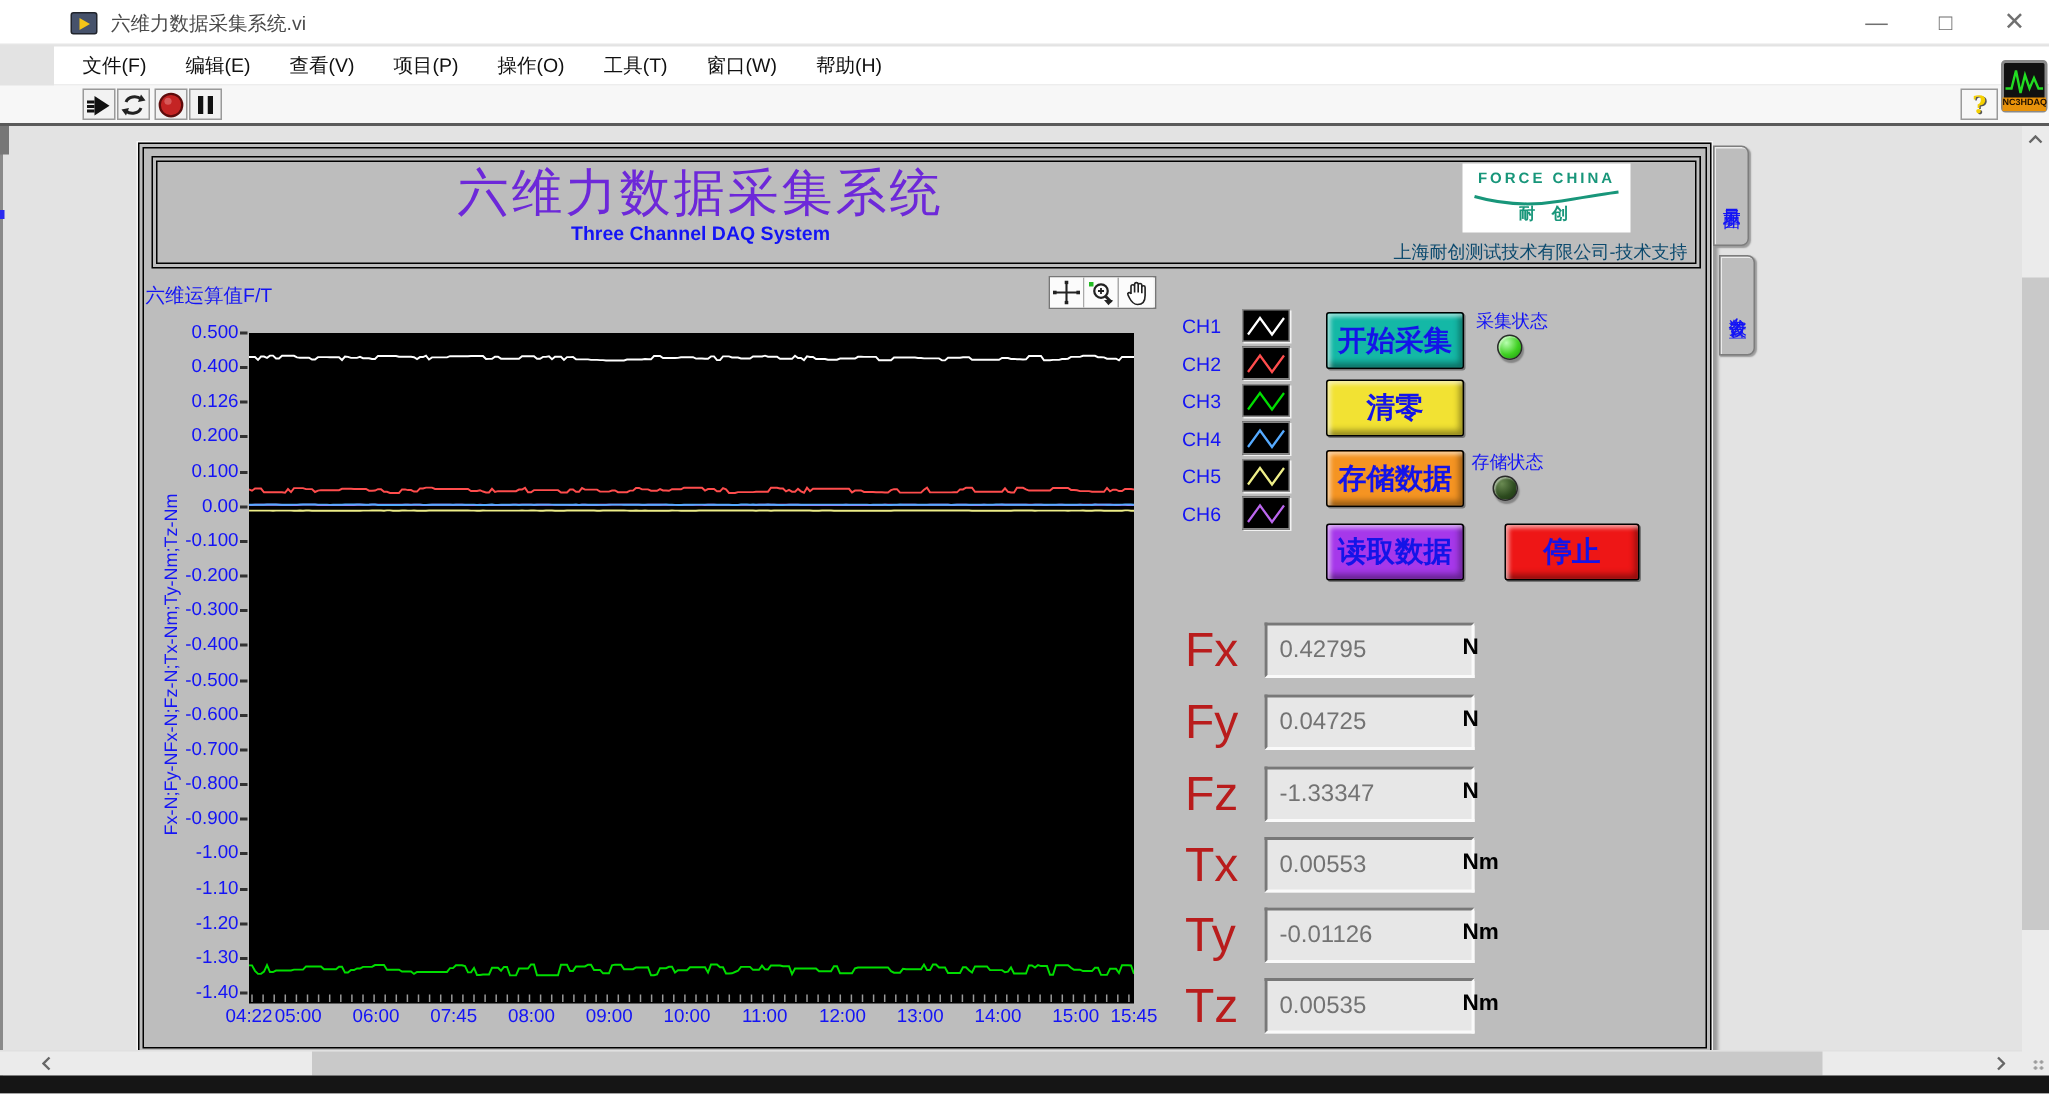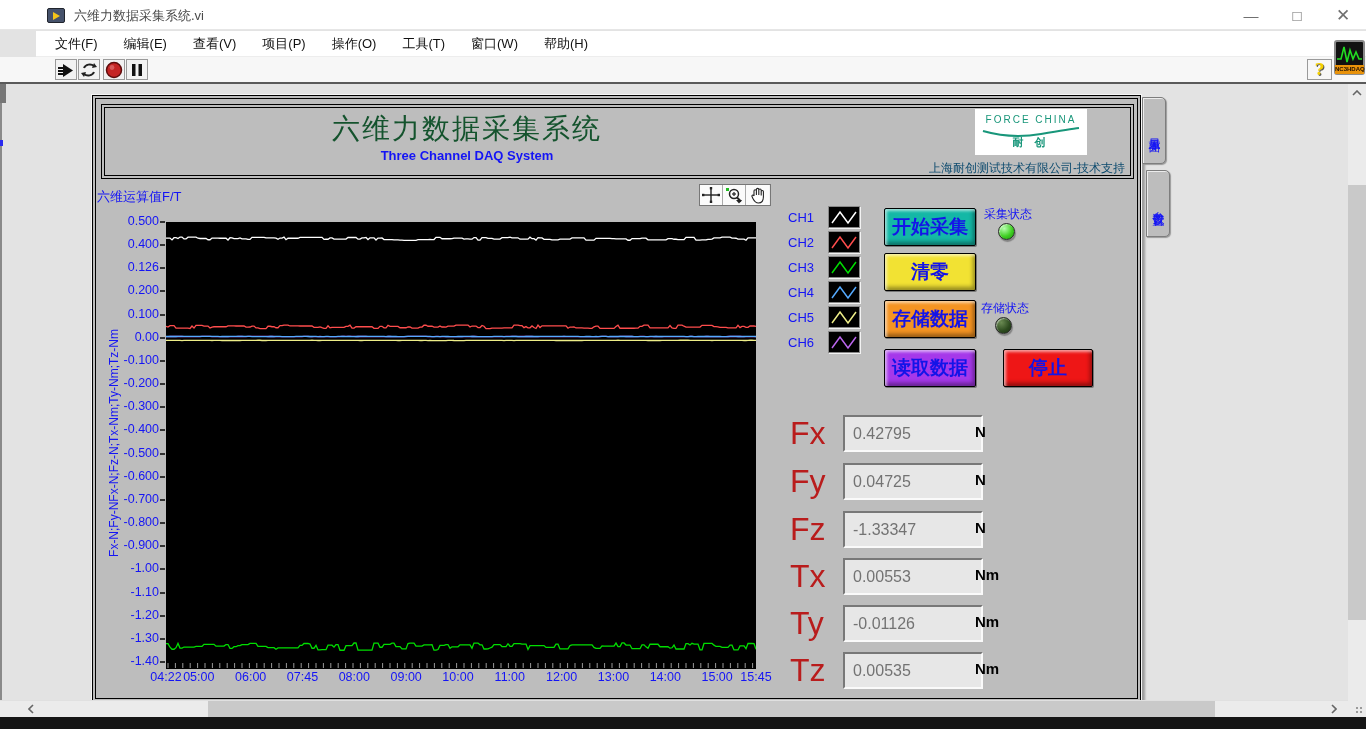--- a/index.html
+++ b/index.html
@@ -32,24 +32,24 @@
   .left-mark { position:absolute; left:0; top:140px; width:3px; height:6px; background:#2a2af0; }
   .bottom-black { position:absolute; left:0; top:717px; width:1366px; height:12px; background:#151515; }
 
   
   .main-panel { position:absolute; left:92px; top:95px; width:1049px; height:607px; background:#bdbdbd; border:1px solid #000;
     box-shadow: inset 0 0 0 2px #bdbdbd, inset 0 0 0 3px #000, 0 0 0 1px #f6f6f6, 4px 5px 2px #9d9d9d; }
 
   .header-box { position:absolute; left:8px; top:8px; width:1033px; height:75px; background:#bdbdbd; border:1px solid #000;
     box-shadow: inset 0 0 0 2px #bdbdbd, inset 0 0 0 3px #000; }
   .hdr-titles { position:absolute; left:150px; top:6px; width:430px; text-align:center; }
-  .hdr-title { font-family:"DejaVu Serif","Liberation Serif",serif; font-size:28px; color:#14532d; letter-spacing:2px; line-height:36px; }
+  .hdr-title { font-family:"DejaVu Serif","Liberation Serif",serif; font-size:34px; color:#6d28d9; letter-spacing:2px; line-height:36px; }
   .hdr-sub { font-size:13px; font-weight:bold; color:#1414f5; margin-top:1px; }
   .logo-box { position:absolute; left:873px; top:4px; width:112px; height:46px; background:#fff; }
-  .logo-l1 { text-align:center; font-size:10px; font-weight:normal; letter-spacing:2px; color:#18967a; margin-top:5px; }
+  .logo-l1 { text-align:center; font-size:10px; font-weight:bold; letter-spacing:2px; color:#18967a; margin-top:5px; }
   .logo-swoosh { display:block; margin:0 auto; }
   .logo-l2 { text-align:center; font-size:11px; font-weight:bold; letter-spacing:4px; color:#18967a; margin-top:-4px; }
   .support-text { position:absolute; right:8px; top:55px; font-size:12px; color:#0c4a6e; }
 
   
   .chart-title { position:absolute; left:97px; top:188px; font-size:13px; color:#1414f5; }
   .palette { position:absolute; left:699px; top:184px; width:72px; height:22px; background:#f2f2f2; border:1px solid #777; display:flex; }
   .pal-cell { width:23px; height:20px; display:flex; align-items:center; justify-content:center; border-right:1px solid #aaa; background:#fbfbfb; }
   .pal-cell:last-child { border-right:none; }
   .ylabel-wrap { position:absolute; left:106px; top:223px; width:16px; height:440px; display:flex; align-items:center; justify-content:center; }

